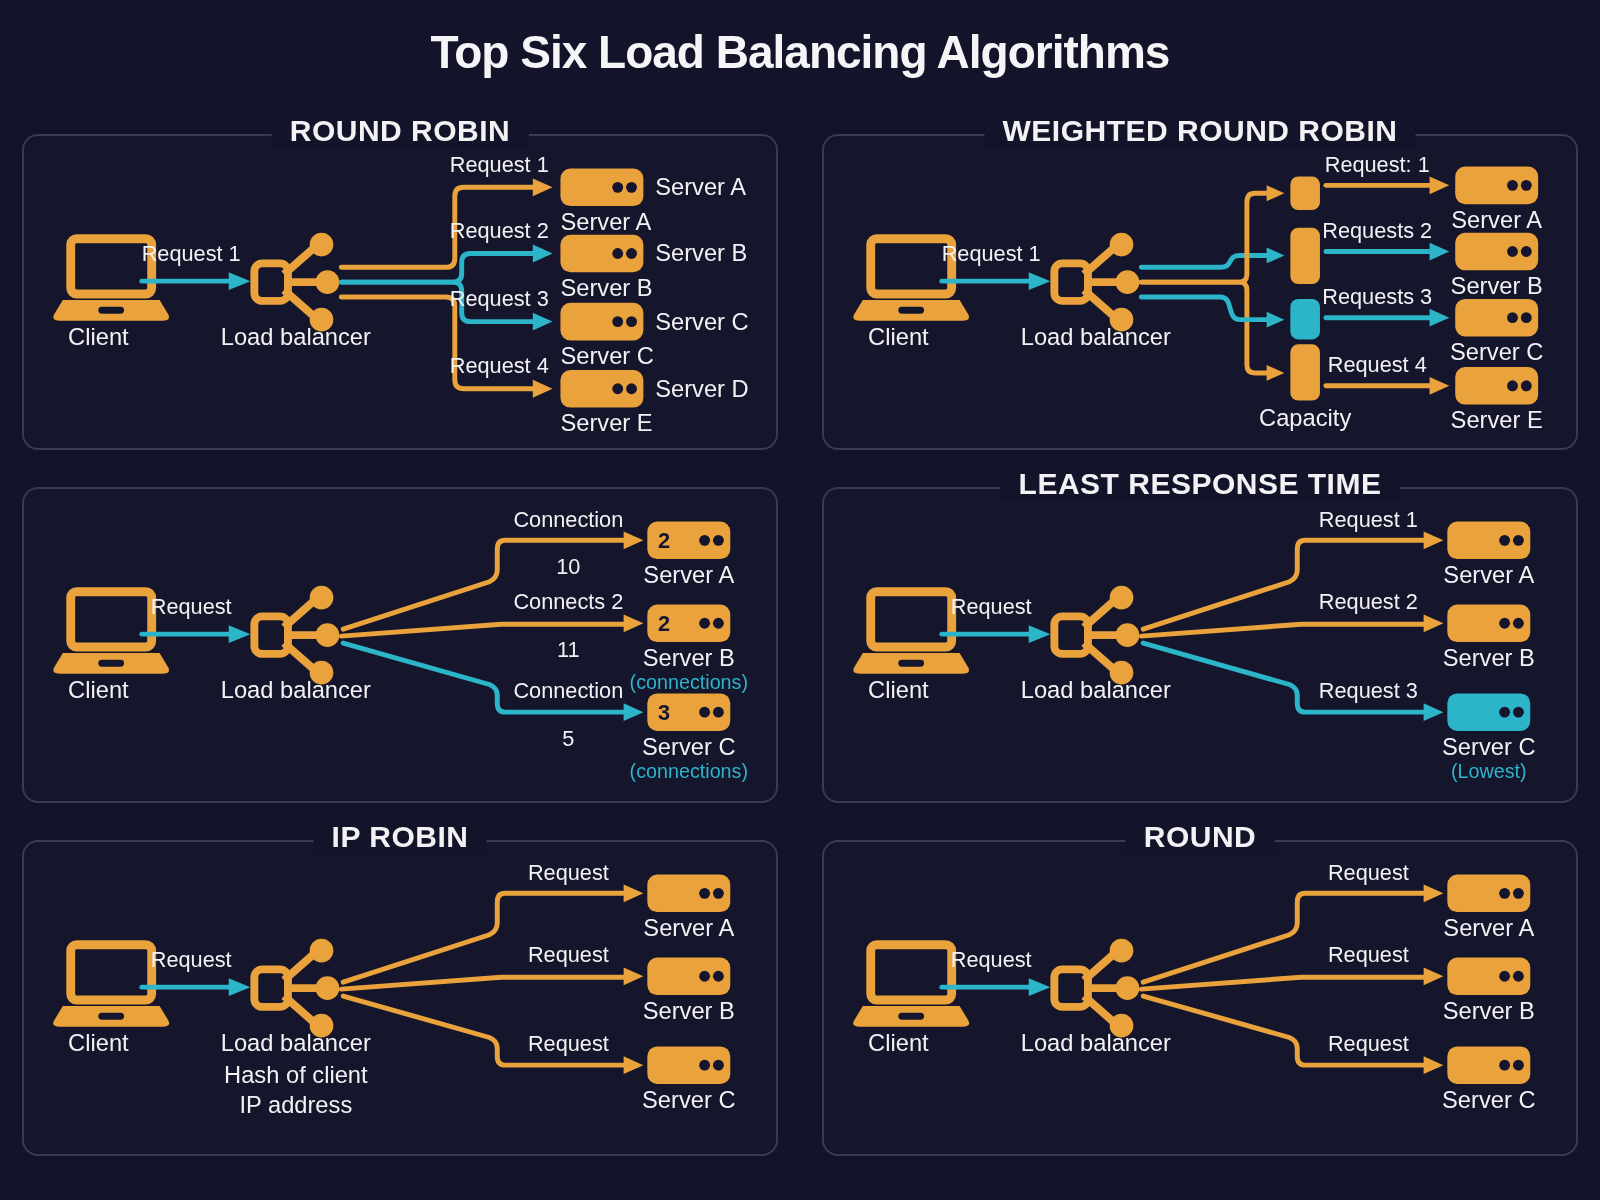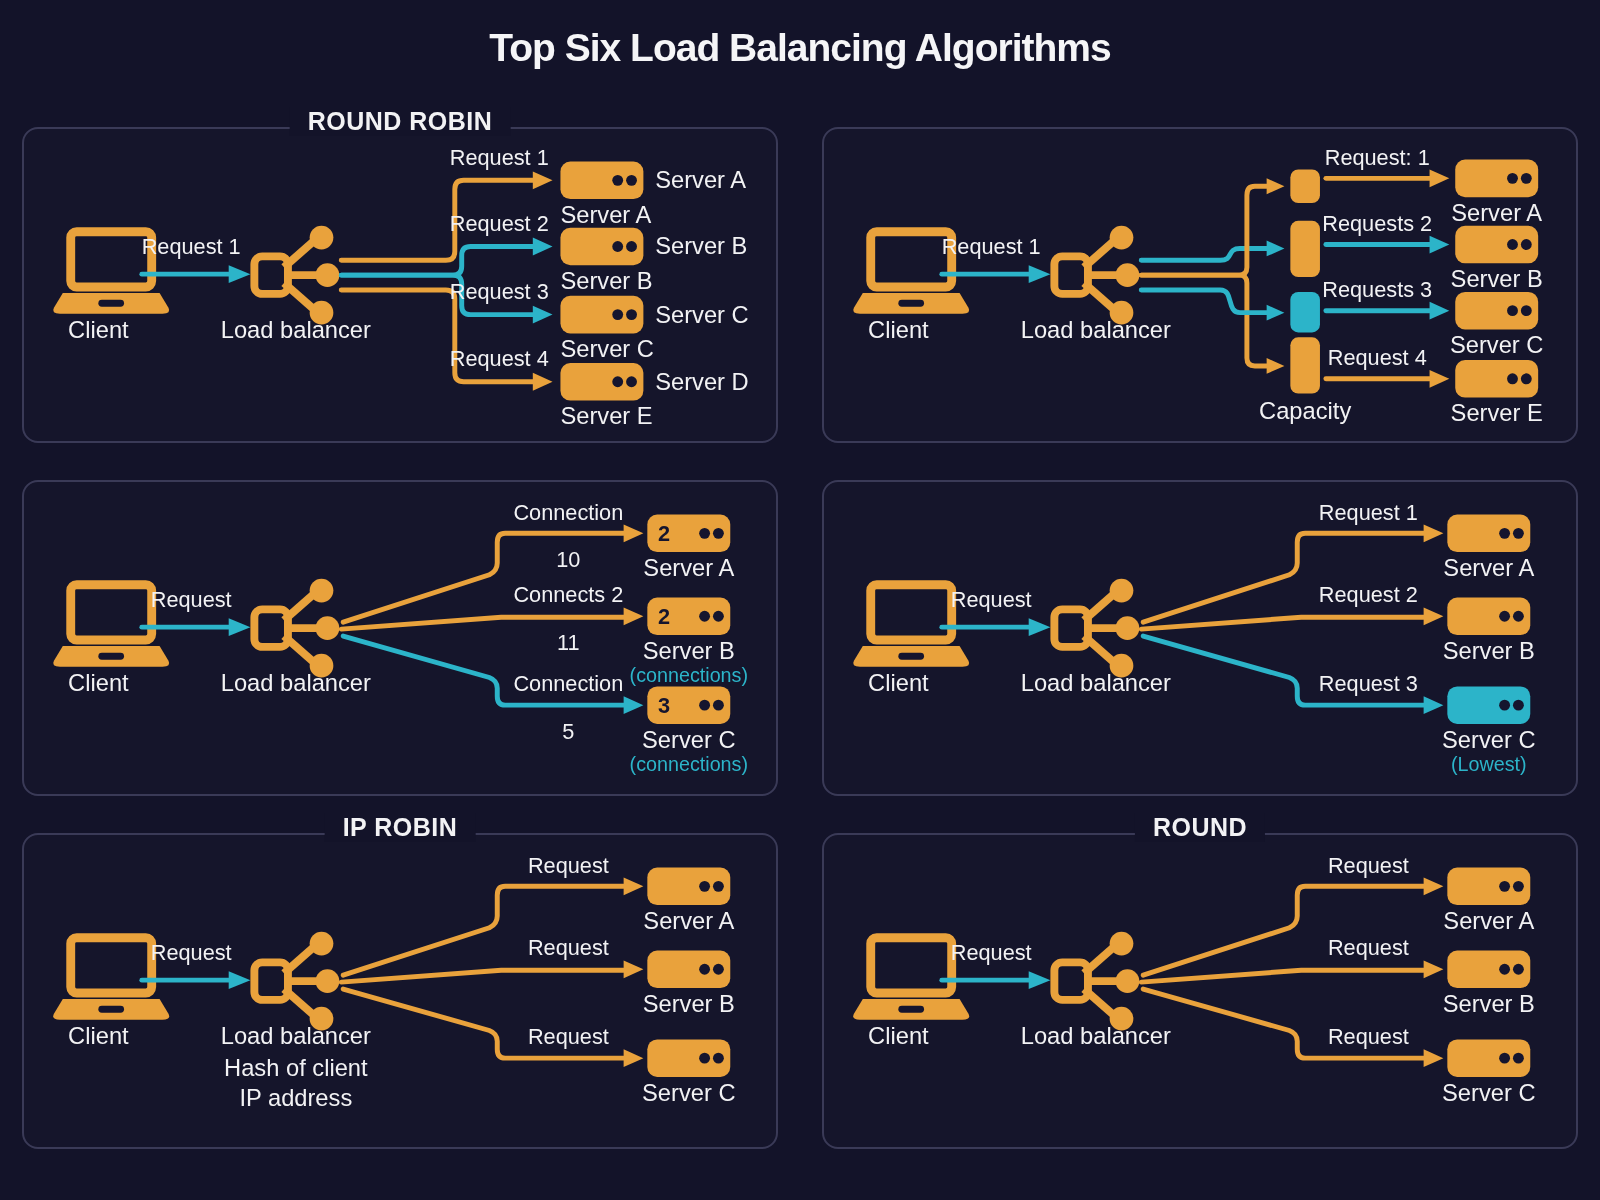--- a/index.html
+++ b/index.html
@@ -14,21 +14,21 @@
   body{
     width:1600px;height:1200px;
     background:var(--bg);
     font-family:"Liberation Sans",sans-serif;
     color:var(--text);
     overflow:hidden;
   }
   h1{
     margin:0;padding-top:28px;
     text-align:center;
-    font-size:39px;line-height:1.05;
+    font-size:46px;line-height:1.05;
     font-weight:700;letter-spacing:-1px;
     color:#f5f5f7;
   }
   .grid{
     margin-top:58px;
     padding:0 22px;
     display:grid;
     grid-template-columns:1fr 1fr;
     grid-auto-rows:316px;
     column-gap:44px;
@@ -40,21 +40,21 @@
     border-radius:16px;
     background:rgba(255,255,255,0.012);
   }
   .ptitle{
     position:absolute;
     top:-22px;left:50%;
     transform:translateX(-50%);
     margin:0;
     background:var(--bg);
     padding:0 18px;
-    font-size:25px;font-weight:700;
+    font-size:30px;font-weight:700;
     letter-spacing:.5px;
     white-space:nowrap;
     color:#f2f2f4;
   }
   svg.dg{position:absolute;inset:0;width:100%;height:100%;}
   svg text{fill:var(--text);font-family:"Liberation Sans",sans-serif;font-size:23px;}
   .tc{text-anchor:middle;}
   .name{font-size:24px;}
   .lbl{font-size:22px;}
   .num{fill:var(--dark);font-weight:700;font-size:22px;text-anchor:middle;}
@@ -137,20 +137,21 @@
       <text x="636" y="264" class="name">Server D</text>
 
       <text x="540" y="95" class="name">Server A</text>
       <text x="540" y="162" class="name">Server B</text>
       <text x="540" y="231" class="name">Server C</text>
       <text x="540" y="299" class="name">Server E</text>
     </svg>
   </section>
 
   <section class="panel">
+    <h2 class="ptitle">WEIGHTED ROUND ROBIN</h2>
     <svg class="dg" viewBox="0 0 755 316">
       <use href="#laptop" x="28" y="104" class="orange"></use>
       <text x="72" y="212" class="name tc">Client</text>
       <line x1="116" y1="147" x2="204" y2="147" class="ln t"></line>
       <polygon points="204,138 226,147 204,156" class="ah t"></polygon>
       <text x="166" y="127" class="lbl tc">Request 1</text>
       <use href="#lb" x="230" y="98" class="orange"></use>
       <text x="272" y="212" class="name tc">Load balancer</text>
 
       <path d="M318,133 H398 C412,133 404,121 418,121 H445" class="ln t"></path>
@@ -227,20 +228,21 @@
 
       <text x="670" y="95" class="name tc">Server A</text>
       <text x="670" y="179" class="name tc">Server B</text>
       <text x="670" y="203" class="note tc">(connections)</text>
       <text x="670" y="269" class="name tc">Server C</text>
       <text x="670" y="293" class="note tc">(connections)</text>
     </svg>
   </section>
 
   <section class="panel">
+    <h2 class="ptitle">LEAST RESPONSE TIME</h2>
     <svg class="dg" viewBox="0 0 755 316">
       <use href="#laptop" x="28" y="104" class="orange"></use>
       <text x="72" y="212" class="name tc">Client</text>
       <line x1="116" y1="147" x2="204" y2="147" class="ln t"></line>
       <polygon points="204,138 226,147 204,156" class="ah t"></polygon>
       <text x="166" y="127" class="lbl tc">Request</text>
       <use href="#lb" x="230" y="98" class="orange"></use>
       <text x="272" y="212" class="name tc">Load balancer</text>
 
       <path d="M320,142 L468,94 Q476,90 476,82 V61 Q476,52 484,52 H604" class="ln o"></path>

